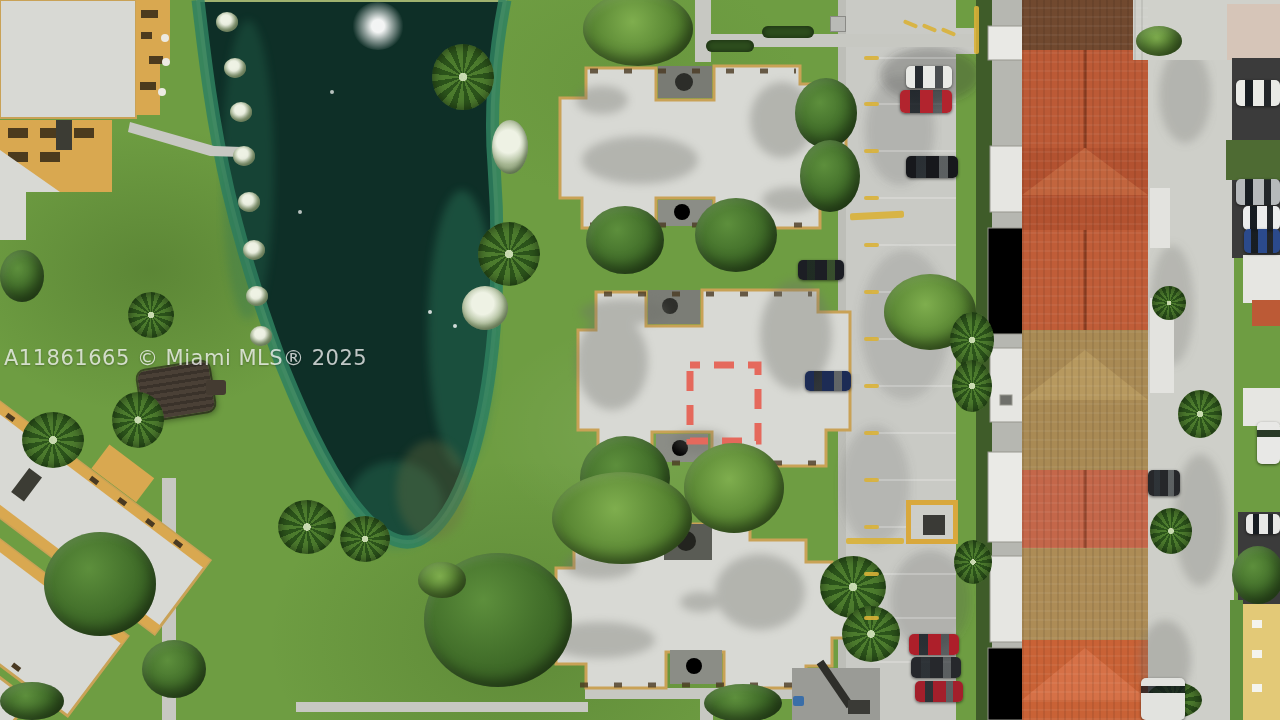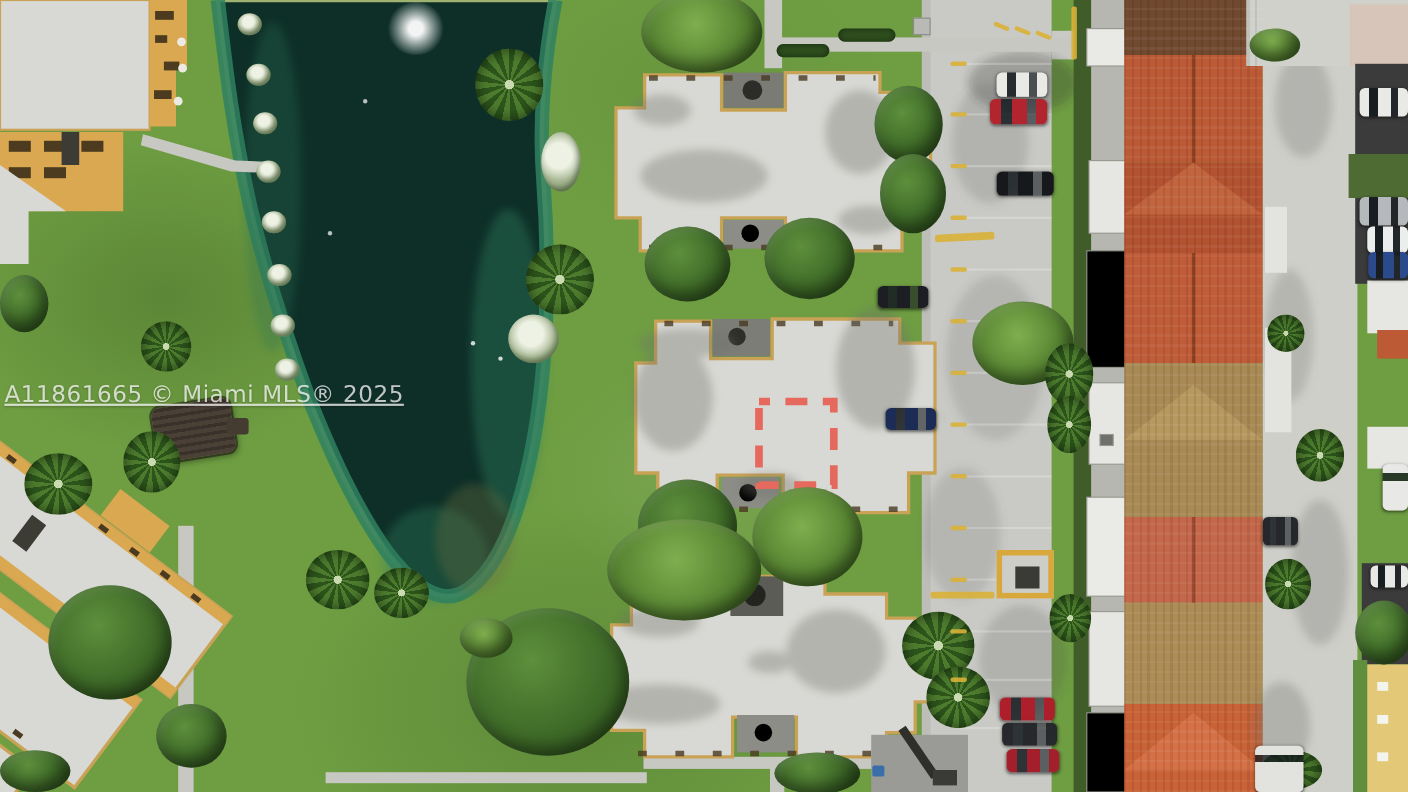--- a/index.html
+++ b/index.html
@@ -46,21 +46,21 @@
     background:radial-gradient(circle, rgba(255,255,255,.95) 0 18%, rgba(255,255,255,.55) 40%, rgba(255,255,255,0) 72%);}
   .struct{position:absolute;left:906px;top:500px;width:52px;height:44px;
     border:5px solid #d9a83c;background:rgba(205,206,200,.95);box-sizing:border-box;}
   .struct-inner{position:absolute;left:12px;top:10px;width:22px;height:20px;background:#3a3a36;}
   .ubox{position:absolute;left:830px;top:16px;width:14px;height:14px;background:#b9bab6;border:1px solid #8a8a86;}
   .bbin{position:absolute;left:793px;top:696px;width:11px;height:10px;background:#3a6ea8;border-radius:2px;}
   .tiletex{position:absolute;left:1022px;top:0;width:126px;height:720px;pointer-events:none;
     background:repeating-linear-gradient(90deg, rgba(0,0,0,.08) 0 2px, transparent 2px 7px),
                repeating-linear-gradient(0deg, rgba(255,255,255,.05) 0 2px, transparent 2px 9px);}
   .wm{position:absolute;left:4px;top:346px;z-index:30;font-size:21px;letter-spacing:.5px;
-    color:rgba(255,255,255,.74);text-shadow:0 1px 2px rgba(0,0,0,.25);white-space:nowrap;text-decoration:underline;}
+    color:rgba(255,255,255,.74);text-shadow:0 1px 2px rgba(0,0,0,.25);white-space:nowrap;}
 </style>
 </head>
 <body>
 
 <div id="scene">
 
   <svg id="base-svg" width="1280" height="720" viewBox="0 0 1280 720">
     <defs>
         <filter id="soft">
           <feGaussianBlur stdDeviation="4"></feGaussianBlur>

